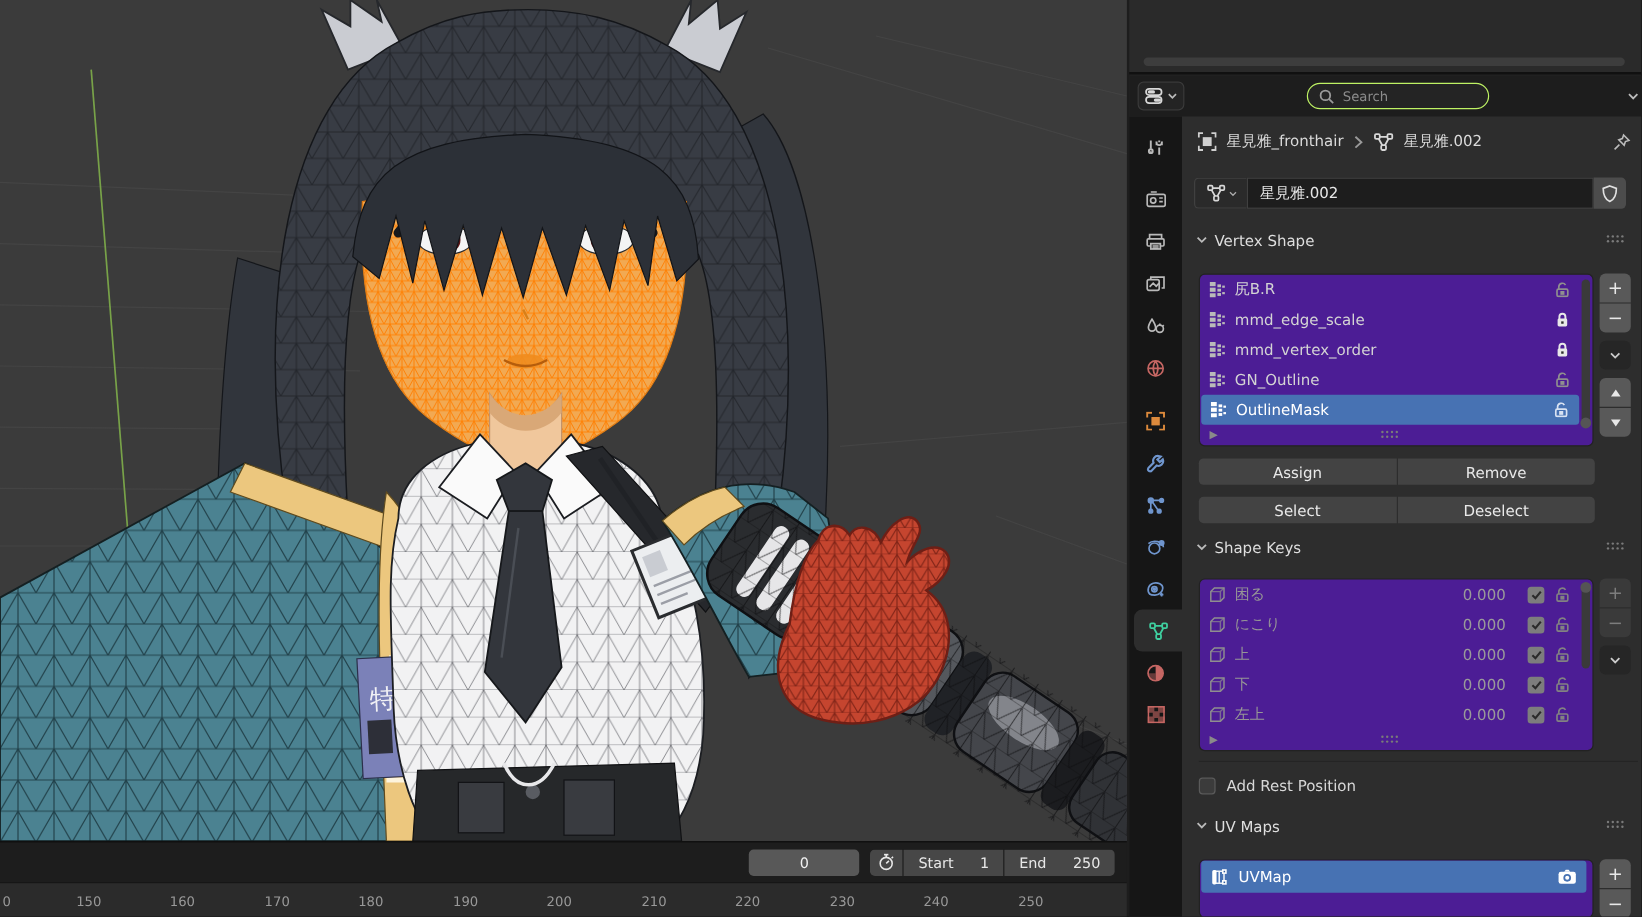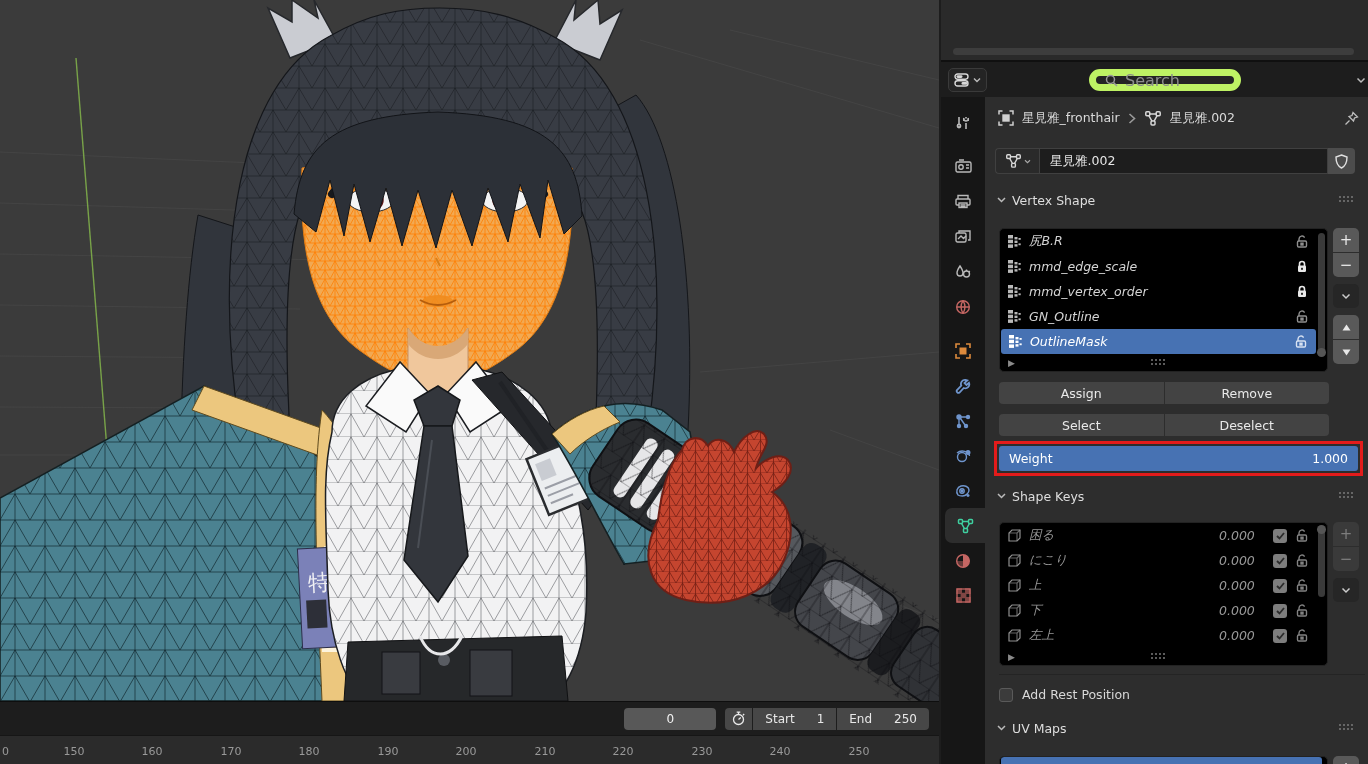--- a/index.html
+++ b/index.html
@@ -22,21 +22,21 @@
   .timeline-ruler { position:relative; height:29px; background:#2b2b2b; border-top:1px solid #161616; }
   .tick { position:absolute; top:9px; color:#999; font-size:11px; transform:translateX(-50%); }
   .tick.first { transform:none; }
 
   
   .outliner-corner { position:absolute; left:941px; top:0; width:427px; height:62px; background:#2a2a2a; border-bottom:2px solid #101010; }
   .hscroll { position:absolute; left:12px; right:14px; bottom:5px; height:7px; background:#3d3d3d; border-radius:4px; }
   .props { position:absolute; left:941px; top:63px; width:427px; height:701px; display:flex; flex-direction:column; background:#2d2d2d; }
   .props-header { height:34px; background:#1d1d1d; display:flex; align-items:center; flex:0 0 34px; position:relative; }
   .editor-type-btn { margin-left:7px; height:24px; padding:0 5px; background:#242424; border:1px solid #3a3a3a; border-radius:5px; display:flex; align-items:center; gap:3px; color:#ddd; }
-  .search-field { position:absolute; left:148px; width:152px; height:22px; background:#242424; border:7px solid #bef264; border-radius:11px; display:flex; align-items:center; gap:7px; padding:0 9px; color:#8c8c8c; font-size:16px; }
+  .search-field { position:absolute; left:148px; width:152px; height:22px; background:#242424; border:1px solid #bef264; border-radius:11px; display:flex; align-items:center; gap:7px; padding:0 9px; color:#8c8c8c; font-size:11px; }
   .hdr-chevron { position:absolute; right:2px; color:#bbb; }
   .props-body { flex:1; display:flex; min-height:0; }
 
   
   .tabbar { width:44px; background:#161616; padding-top:8px; display:flex; flex-direction:column; align-items:stretch; }
   .tab { height:35px; display:flex; align-items:center; justify-content:center; }
   .tab.active { background:#2d2d2d; border-radius:7px 0 0 7px; margin-left:4px; }
   .tab-sep { height:9px; }
 
   
@@ -47,21 +47,21 @@
   .name-left { width:44px; background:#2a2a2a; border:1px solid #404040; border-right:none; border-radius:4px 0 0 4px; display:flex; align-items:center; justify-content:center; gap:2px; color:#ccc; }
   .name-input { flex:1; background:#1d1d1d; border:1px solid #404040; color:#e6e6e6; font-size:12.5px; display:flex; align-items:center; padding:0 10px; }
   .name-shield { width:27px; background:#4c4c4c; border-radius:0 4px 4px 0; display:flex; align-items:center; justify-content:center; color:#ddd; }
 
   .section-header { display:flex; align-items:center; gap:6px; color:#dedede; font-size:12.5px; padding:0 10px 0 12px; height:24px; }
   .section-header .grip { margin-left:auto; }
   .grip-dots { display:grid; grid-template-columns:repeat(4,4px); grid-auto-rows:4px; }
   .grip-dots i { width:2px; height:2px; background:#7a7a7a; border-radius:50%; }
 
   .list-layout { display:flex; margin:0 6px 0 14px; gap:5px; }
-  .listbox { flex:1; background:#000000; border:1px solid #222; border-radius:5px; overflow:hidden; position:relative; padding-right:10px;font-style:italic; }
+  .listbox { flex:1; background:#4c1d95; border:1px solid #222; border-radius:5px; overflow:hidden; position:relative; padding-right:10px; }
   .vscroll { position:absolute; right:2px; top:4px; bottom:16px; width:7px; background:#3a3a3a; border-radius:4px; }
   .vscroll .dot { position:absolute; left:-1px; bottom:-2px; width:9px; height:9px; background:#555; border-radius:50%; }
   .row { height:25px; display:flex; align-items:center; gap:8px; padding:0 8px; color:#d4d4d4; font-size:12.5px; }
   .row.selected { background:#4772b3; color:#fff; border-radius:3px; margin:0 1px; }
   .row .grow { flex:1; }
   .list-footer { height:17px; display:flex; align-items:center; padding:0 8px; position:relative; }
   .list-footer .expander { color:#8a8a8a; font-size:9px; }
   .list-footer .center-grip { position:absolute; left:50%; transform:translateX(-50%); }
   .side-col { width:26px; display:flex; flex-direction:column; }
   .sbtn { height:24px; background:#595959; color:#e8e8e8; display:flex; align-items:center; justify-content:center; font-size:15px; }
@@ -694,26 +694,20 @@
           <div class="ops-pair">
             <div class="opbtn l">
                 <span>Select</span>
               </div>
             <div class="opbtn r">
                 <span>Deselect</span>
               </div>
           </div>
         </div>
 
-        <div class="weight-annotation">
-          <div class="weight-slider">
-            <span>Weight</span>
-            <span>1.000</span>
-          </div>
-        </div>
 
         <div class="section-header mt8">
           <span class="icon">
             <svg width="9" height="6" viewBox="0 0 9 6">
                 <path d="M1 1 L4.5 4.5 L8 1" stroke="#bbb" stroke-width="1.5" fill="none"></path>
               </svg>
           </span>
           <span>Shape Keys</span>
           <span class="grip grip-dots">
               <i></i>

